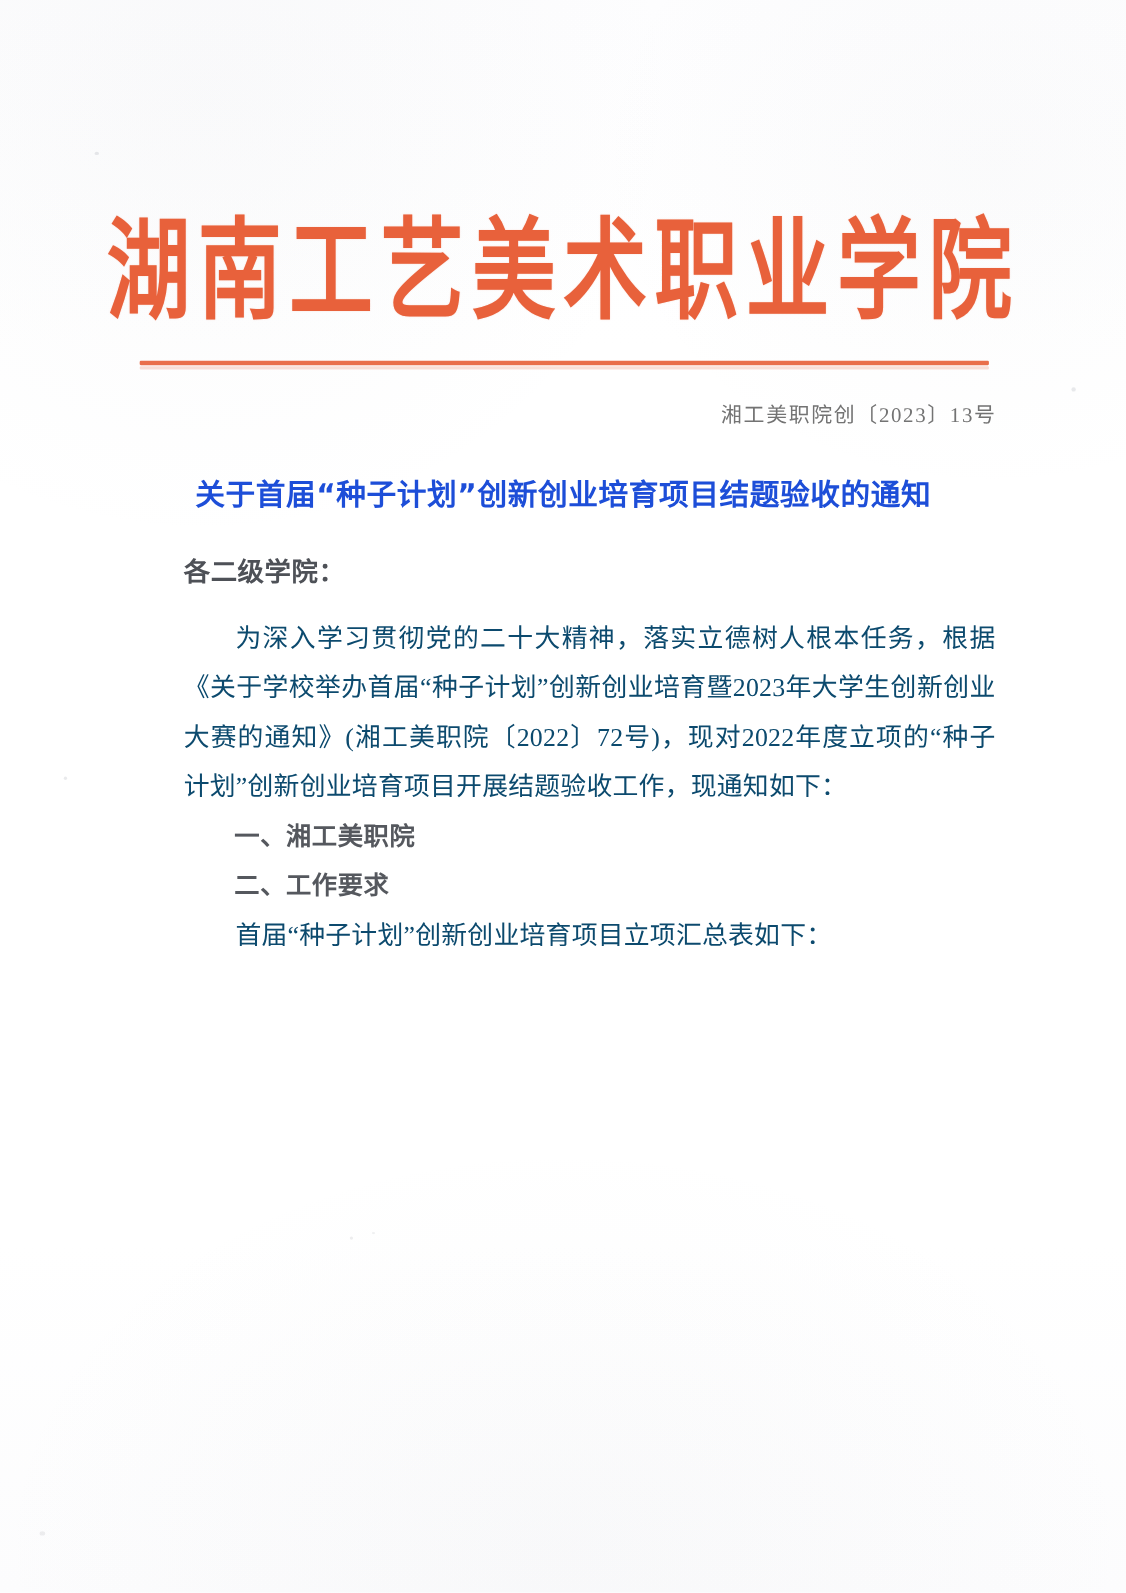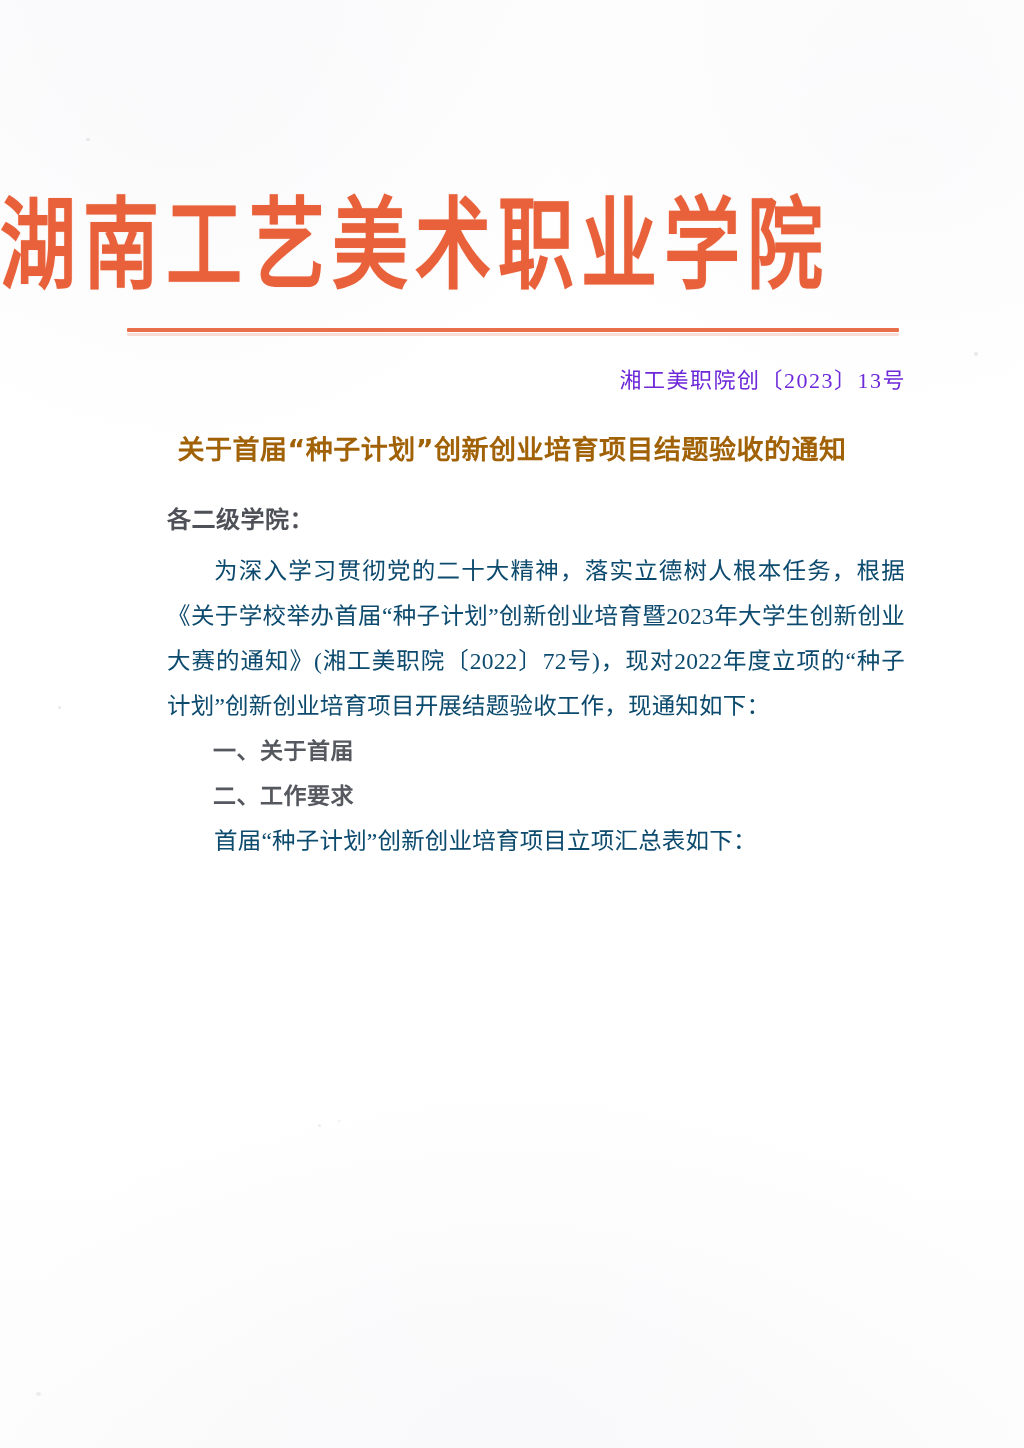--- a/index.html
+++ b/index.html
@@ -42,21 +42,21 @@
     position: absolute;
     inset: 0;
   }
 
   
   .letterhead {
     position: absolute;
     left: 0;
     right: 0;
     top: 196px;
-    text-align: left;
+    text-align: center;
   }
   .letterhead-title {
     font-family: "DejaVu Serif", "Liberation Serif", serif;
     font-size: 76px;
     line-height: 1;
     font-weight: 700;
     color: #e8613b;
     letter-spacing: 7px;
     text-shadow: 0 0 1px rgba(232,97,59,0.35);
     white-space: nowrap;
@@ -81,55 +81,55 @@
     background: rgba(233,111,75,0.22);
     border-radius: 1px;
   }
 
   
   .doc-number {
     position: absolute;
     right: 118px;
     top: 362px;
     font-family: "Liberation Serif", "DejaVu Serif", serif;
-    font-size: 22px;
-    color: #6d28d9;
+    font-size: 19px;
+    color: #737373;
     letter-spacing: 1.5px;
     white-space: nowrap;
   }
 
   
   .doc-title {
     position: absolute;
     left: 0;
     right: 0;
     top: 428px;
     text-align: center;
     font-family: "DejaVu Sans", "Liberation Sans", sans-serif;
     font-size: 27px;
     font-weight: 700;
-    color: #a16207;
+    color: #1d4ed8;
     letter-spacing: 0.5px;
     white-space: nowrap;
   }
 
   
   .body-block {
     position: absolute;
     left: 167px;
     top: 500px;
     width: 738px;
   }
   .salutation {
     font-family: "DejaVu Sans", "Liberation Sans", sans-serif;
     font-size: 24px;
     font-weight: 700;
     color: #4e5157;
     letter-spacing: 0.5px;
-    margin-bottom: 14px;
+    margin-bottom: 24px;
   }
   .para {
     font-family: "Liberation Serif", "DejaVu Serif", serif;
     font-size: 23.5px;
     line-height: 45px;
     color: #0c4a6e;
     text-align: justify;
     text-justify: inter-character;
     text-indent: 2em;
     letter-spacing: 0.2px;
@@ -175,21 +175,21 @@
   <div class="doc-number">湘工美职院创〔2023〕13号</div>
 
   <div class="doc-title">关于首届“种子计划”创新创业培育项目结题验收的通知</div>
 
   <div class="body-block">
 
     <div class="salutation">各二级学院：</div>
 
     <p class="para">为深入学习贯彻党的二十大精神，落实立德树人根本任务，根据《关于学校举办首届“种子计划”创新创业培育暨2023年大学生创新创业大赛的通知》(湘工美职院〔2022〕72号)，现对2022年度立项的“种子计划”创新创业培育项目开展结题验收工作，现通知如下：</p>
 
-    <p class="section-heading">一、关于首届</p>
+    <p class="section-heading">一、湘工美职院</p>
 
 
     <p class="section-heading">二、工作要求</p>
 
 
     <p class="para para-tight">首届“种子计划”创新创业培育项目立项汇总表如下：</p>
 
   </div>
 
 </div>

